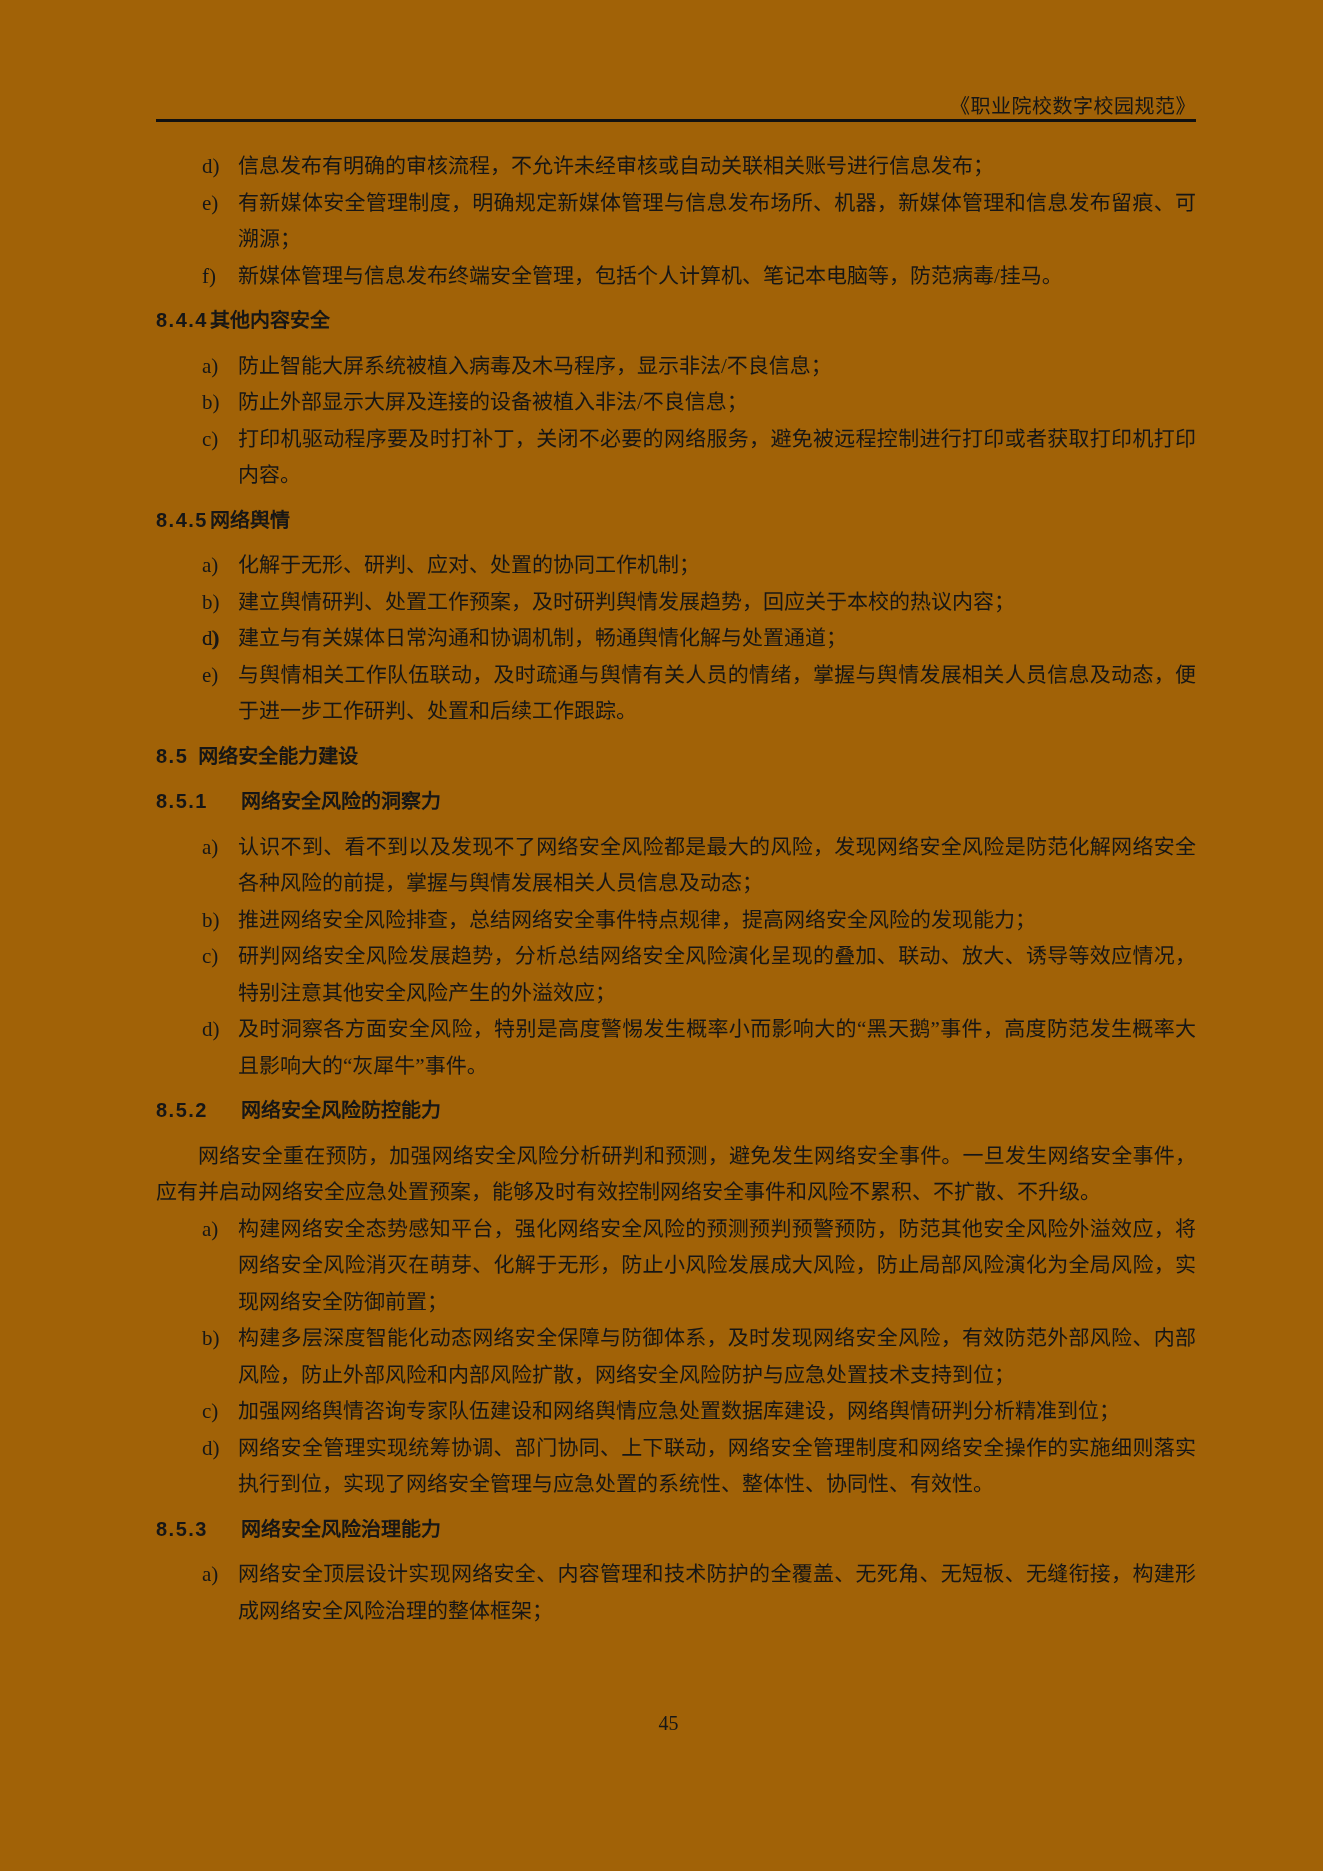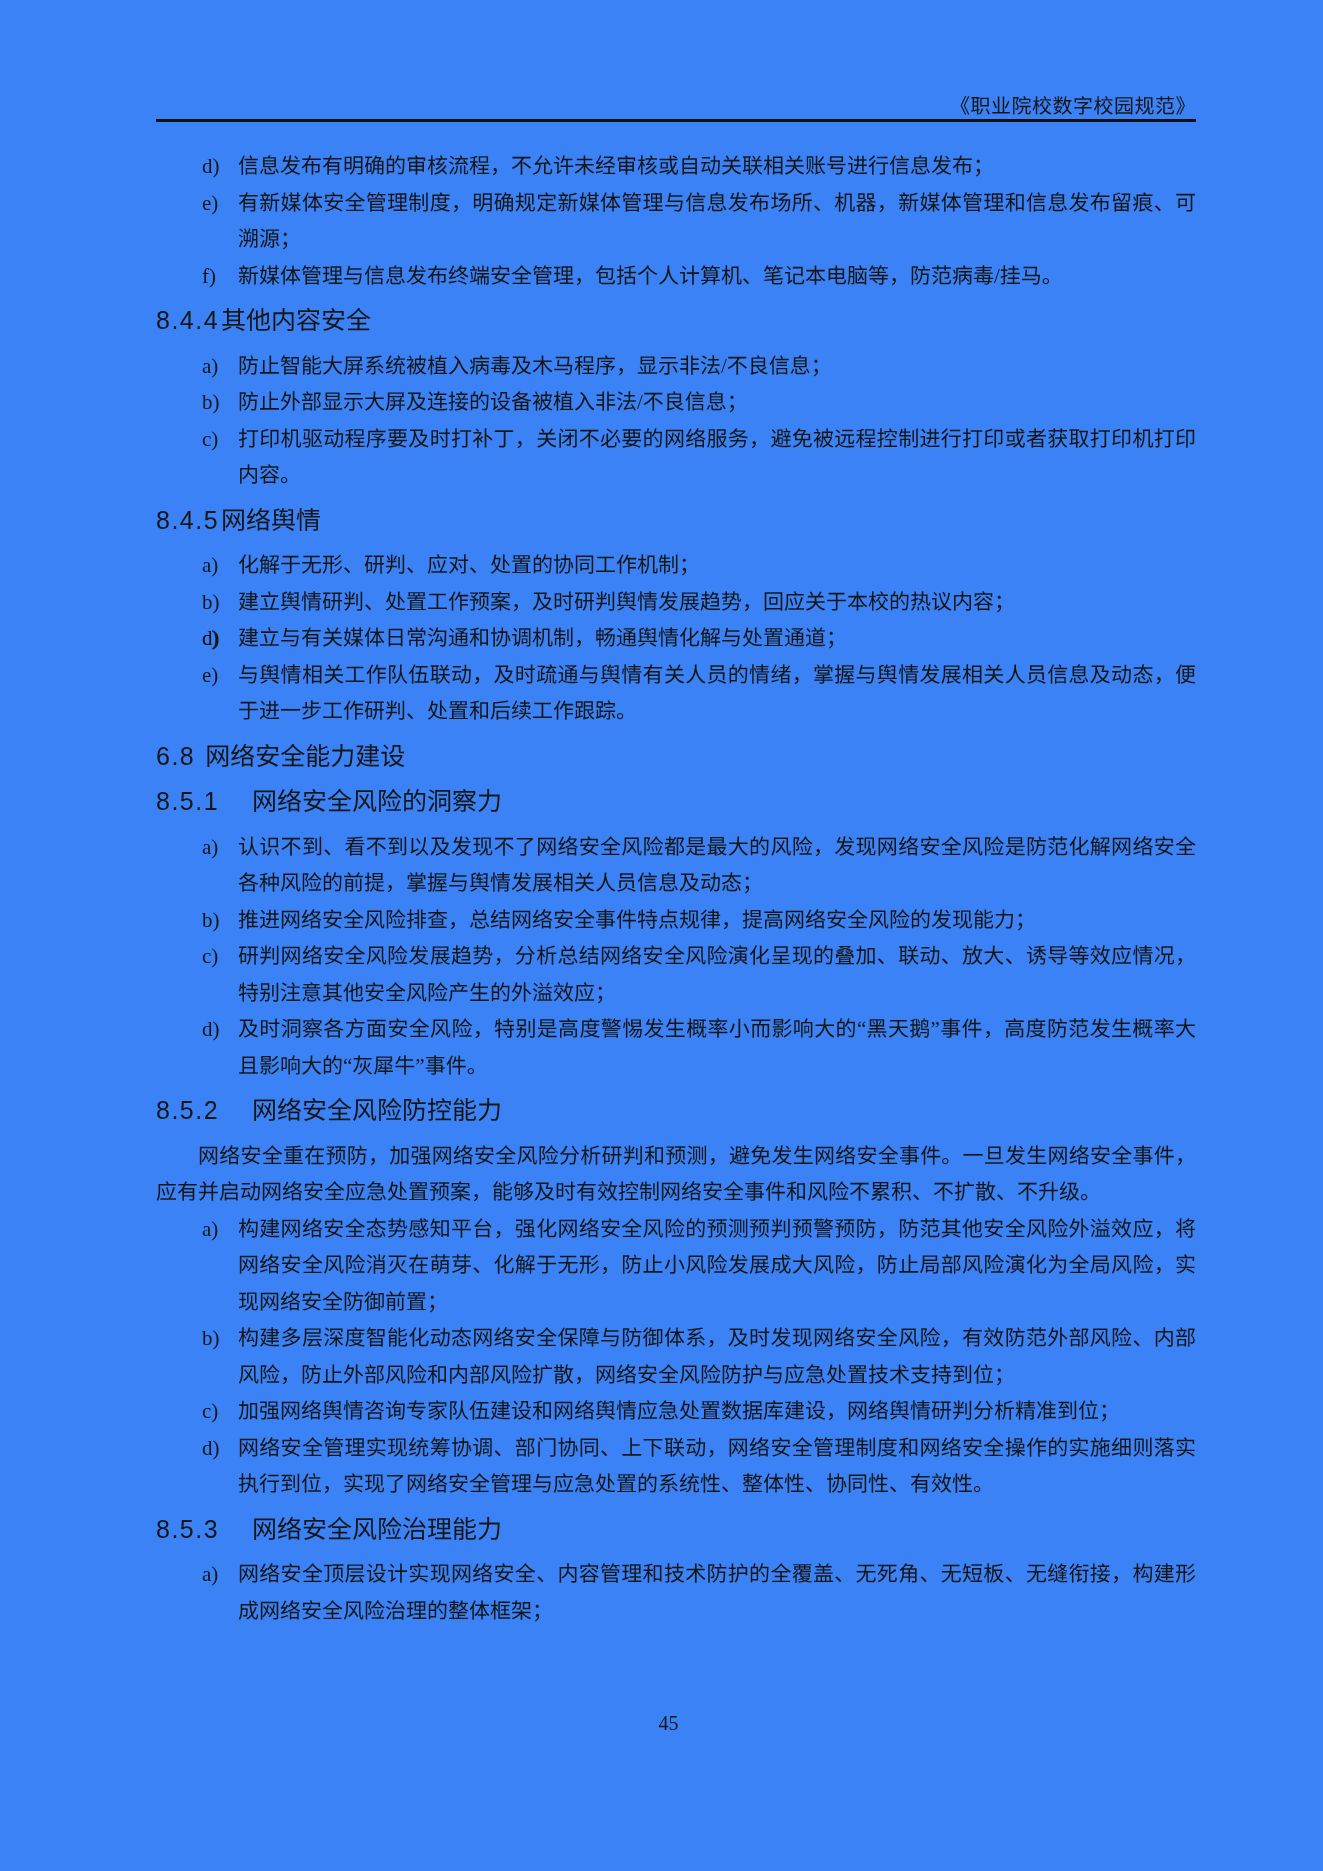--- a/index.html
+++ b/index.html
@@ -1,19 +1,19 @@
 <!DOCTYPE html>
 <html lang="zh-CN"><head>
 <meta charset="utf-8">
 <style>
   html,body{margin:0;padding:0;background:#ffffff;}
   .page{
     position:relative;
     width:1323px;height:1871px;
-    background:#3b82f6;
+    background:#a16207;
     color:#161616;
     font-family:"Liberation Serif", serif;
     overflow:hidden;
   }
   .doc-header-title{
     position:absolute;
     top:90px;right:127px;
     font-size:20px;
     letter-spacing:.5px;
     white-space:nowrap;
@@ -36,22 +36,22 @@
     padding-left:82px;
   }
   .list-label{
     position:absolute;
     left:46px;top:0;
     width:34px;
     text-align:left;
   }
   .section-heading{
     font-family:"Liberation Sans", sans-serif;
-    font-weight:400;
-    font-size:25px;
+    font-weight:700;
+    font-size:20px;
     line-height:36.5px;
     margin:8px 0 9px 0;
     text-align:left;
     white-space:nowrap;
   }
   .section-heading .num{letter-spacing:1.5px;}
   .gap-none .num{margin-right:2px;}
   .gap-s .num{margin-right:10px;}
   .gap-m .num{margin-right:33px;}
   .lead-para{text-indent:2em;}
@@ -120,21 +120,21 @@
     <div class="list-item">
       <span class="list-label">d)</span>
       <span>建立与有关媒体日常沟通和协调机制，畅通舆情化解与处置通道；</span>
     </div>
     <div class="list-item">
       <span class="list-label">e)</span>
       <span>与舆情相关工作队伍联动，及时疏通与舆情有关人员的情绪，掌握与舆情发展相关人员信息及动态，便于进一步工作研判、处置和后续工作跟踪。</span>
     </div>
 
     <div class="section-heading gap-s">
-      <span class="num">6.8</span><span>网络安全能力建设</span>
+      <span class="num">8.5</span><span>网络安全能力建设</span>
     </div>
 
     <div class="section-heading gap-m">
       <span class="num">8.5.1</span><span>网络安全风险的洞察力</span>
     </div>
     <div class="list-item">
       <span class="list-label">a)</span>
       <span>认识不到、看不到以及发现不了网络安全风险都是最大的风险，发现网络安全风险是防范化解网络安全各种风险的前提，掌握与舆情发展相关人员信息及动态；</span>
     </div>
     <div class="list-item">

